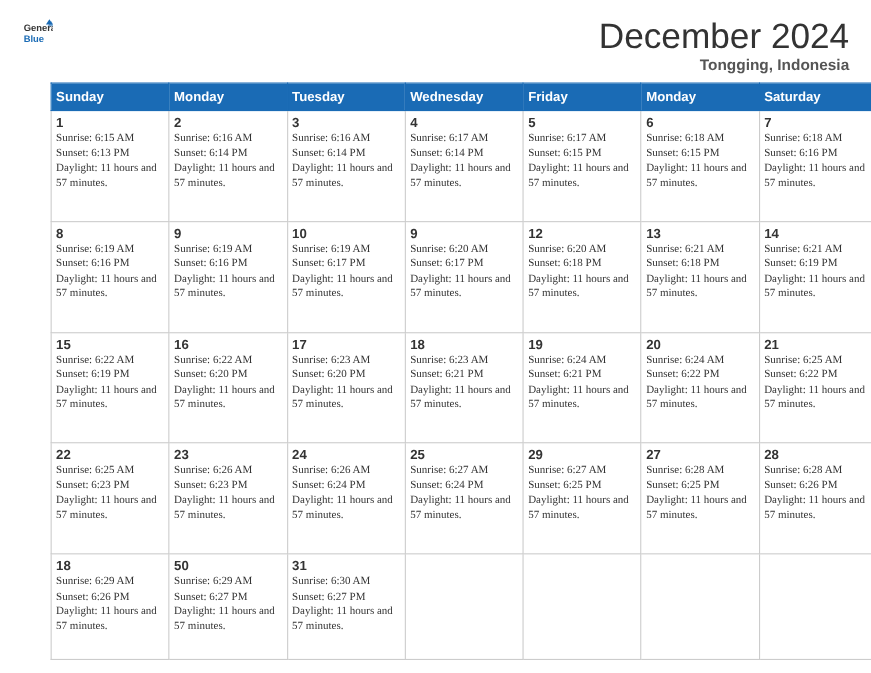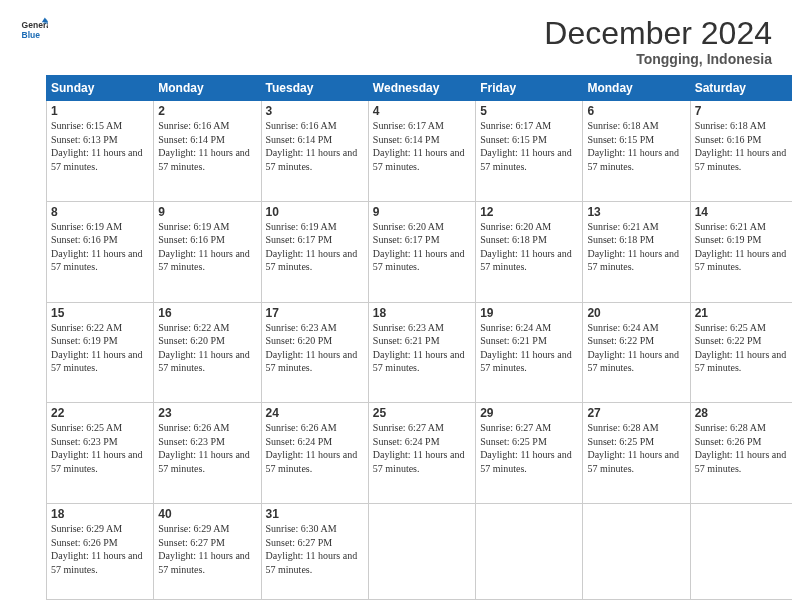--- a/index.html
+++ b/index.html
@@ -360,21 +360,21 @@
         <tr>
           <td>
         <span class="day-number">18</span>
         <div class="day-info">
           Sunrise: 6:29 AM<br>
           Sunset: 6:26 PM<br>
           Daylight: 11 hours and 57 minutes.
         </div>
       </td>
           <td>
-        <span class="day-number">40</span>
+        <span class="day-number">50</span>
         <div class="day-info">
           Sunrise: 6:29 AM<br>
           Sunset: 6:27 PM<br>
           Daylight: 11 hours and 57 minutes.
         </div>
       </td>
           <td>
         <span class="day-number">31</span>
         <div class="day-info">
           Sunrise: 6:30 AM<br>

